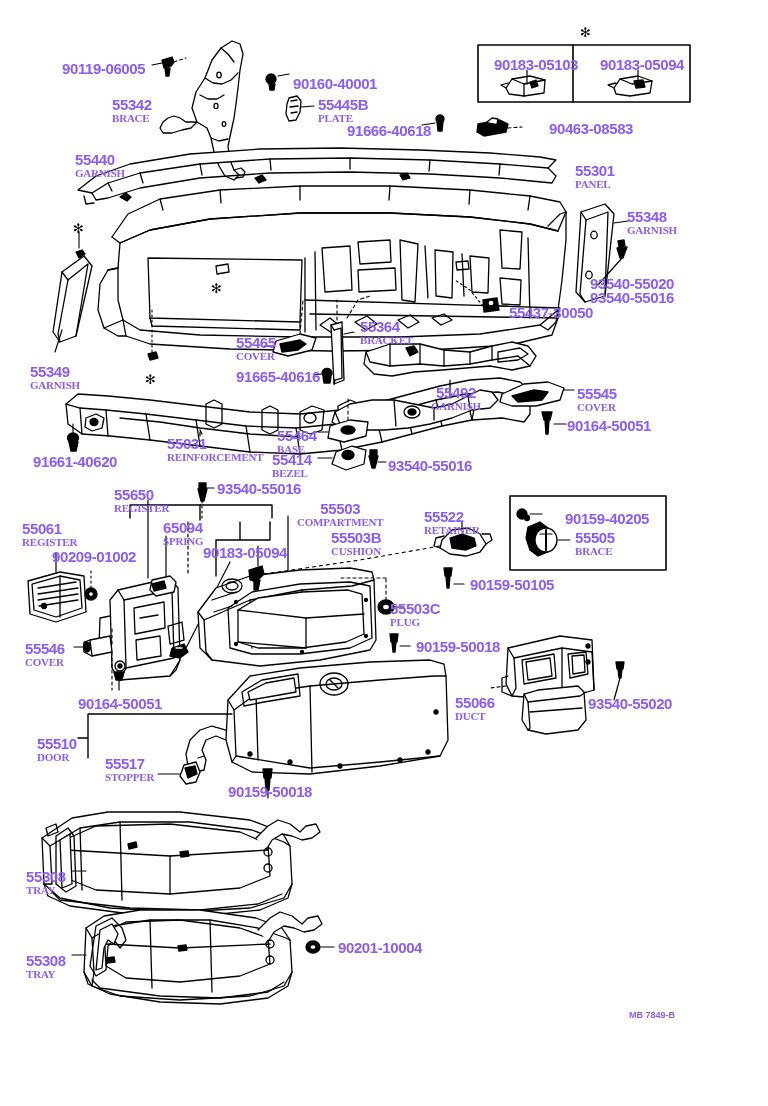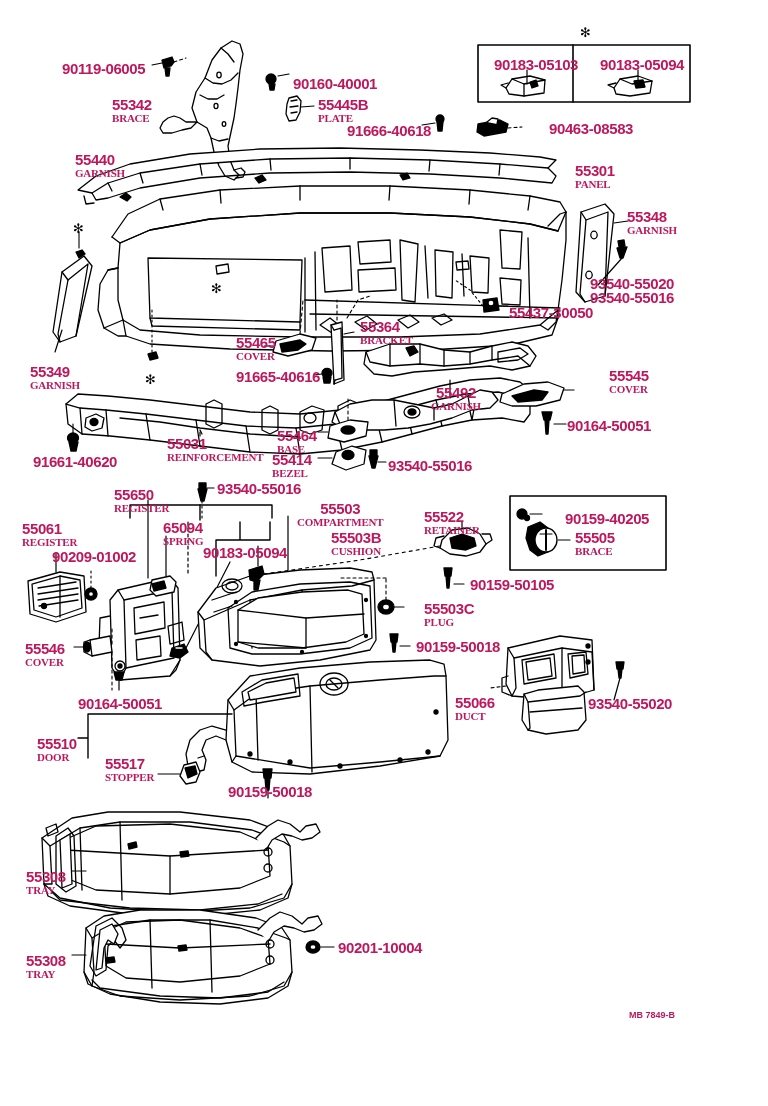--- a/index.html
+++ b/index.html
@@ -11,21 +11,21 @@
   }
   #sheet{position:absolute;inset:0;}
   svg.art{position:absolute;left:0;top:0;width:768px;height:1106px;pointer-events:none;}
   .lbl{
     position:absolute;
     font-family:"Liberation Sans","DejaVu Sans",sans-serif;
     font-weight:700;
     letter-spacing:-0.4px;
     line-height:1.0;
     white-space:nowrap;
-    color:#be185d;
+    color:#8b5cf6;
   }
   .num{font-size:15px;}
   .sub{font-size:11px;letter-spacing:-0.2px;display:block;margin-top:1px;font-family:Liberation Serif, serif;}
   .wm{font-size:9px;font-weight:700;letter-spacing:0px;}
   .ast{position:absolute;font-size:13px;font-weight:700;line-height:1;}
 </style>
 </head>
 <body>
 
 <div id="sheet">
@@ -624,21 +624,21 @@
   <div class="lbl num" style="left:30px;top:364px;"><span>55349</span><span class="sub">GARNISH</span></div>
 
   <div class="lbl num" style="left:236px;top:335px;"><span>55465</span><span class="sub">COVER</span></div>
 
   <div class="lbl num" style="left:360px;top:319px;"><span>55364</span><span class="sub">BRACKET</span></div>
 
   <div class="lbl num" style="left:236px;top:369px;"><span>91665-40616</span></div>
 
   <div class="lbl num" style="left:431px;top:385px;text-align:center;"><span>55492</span><span class="sub">GARNISH</span></div>
 
-  <div class="lbl num" style="left:577px;top:368px;margin-left:32px;"><span>55545</span><span class="sub">COVER</span></div>
+  <div class="lbl num" style="left:577px;top:386px;"><span>55545</span><span class="sub">COVER</span></div>
 
   <div class="lbl num" style="left:567px;top:418px;"><span>90164-50051</span></div>
 
   <div class="lbl num" style="left:277px;top:428px;"><span>55464</span><span class="sub">BASE</span></div>
 
   <div class="lbl num" style="left:167px;top:436px;"><span>55031</span><span class="sub">REINFORCEMENT</span></div>
 
   <div class="lbl num" style="left:33px;top:454px;"><span>91661-40620</span></div>
 
   <div class="lbl num" style="left:272px;top:452px;"><span>55414</span><span class="sub">BEZEL</span></div>
@@ -662,21 +662,21 @@
   <div class="lbl num" style="left:331px;top:530px;"><span>55503B</span><span class="sub">CUSHION</span></div>
 
   <div class="lbl num" style="left:424px;top:509px;"><span>55522</span><span class="sub">RETAINER</span></div>
 
   <div class="lbl num" style="left:565px;top:511px;"><span>90159-40205</span></div>
 
   <div class="lbl num" style="left:575px;top:530px;"><span>55505</span><span class="sub">BRACE</span></div>
 
   <div class="lbl num" style="left:470px;top:577px;"><span>90159-50105</span></div>
 
-  <div class="lbl num" style="left:424px;top:601px;"><span>55503C</span><span class="sub">PLUG</span></div>
+  <div class="lbl num" style="left:390px;top:601px;"><span>55503C</span><span class="sub">PLUG</span></div>
 
   <div class="lbl num" style="left:416px;top:639px;"><span>90159-50018</span></div>
 
   <div class="lbl num" style="left:25px;top:641px;"><span>55546</span><span class="sub">COVER</span></div>
 
   <div class="lbl num" style="left:78px;top:696px;"><span>90164-50051</span></div>
 
   <div class="lbl num" style="left:455px;top:695px;"><span>55066</span><span class="sub">DUCT</span></div>
 
   <div class="lbl num" style="left:588px;top:696px;"><span>93540-55020</span></div>

